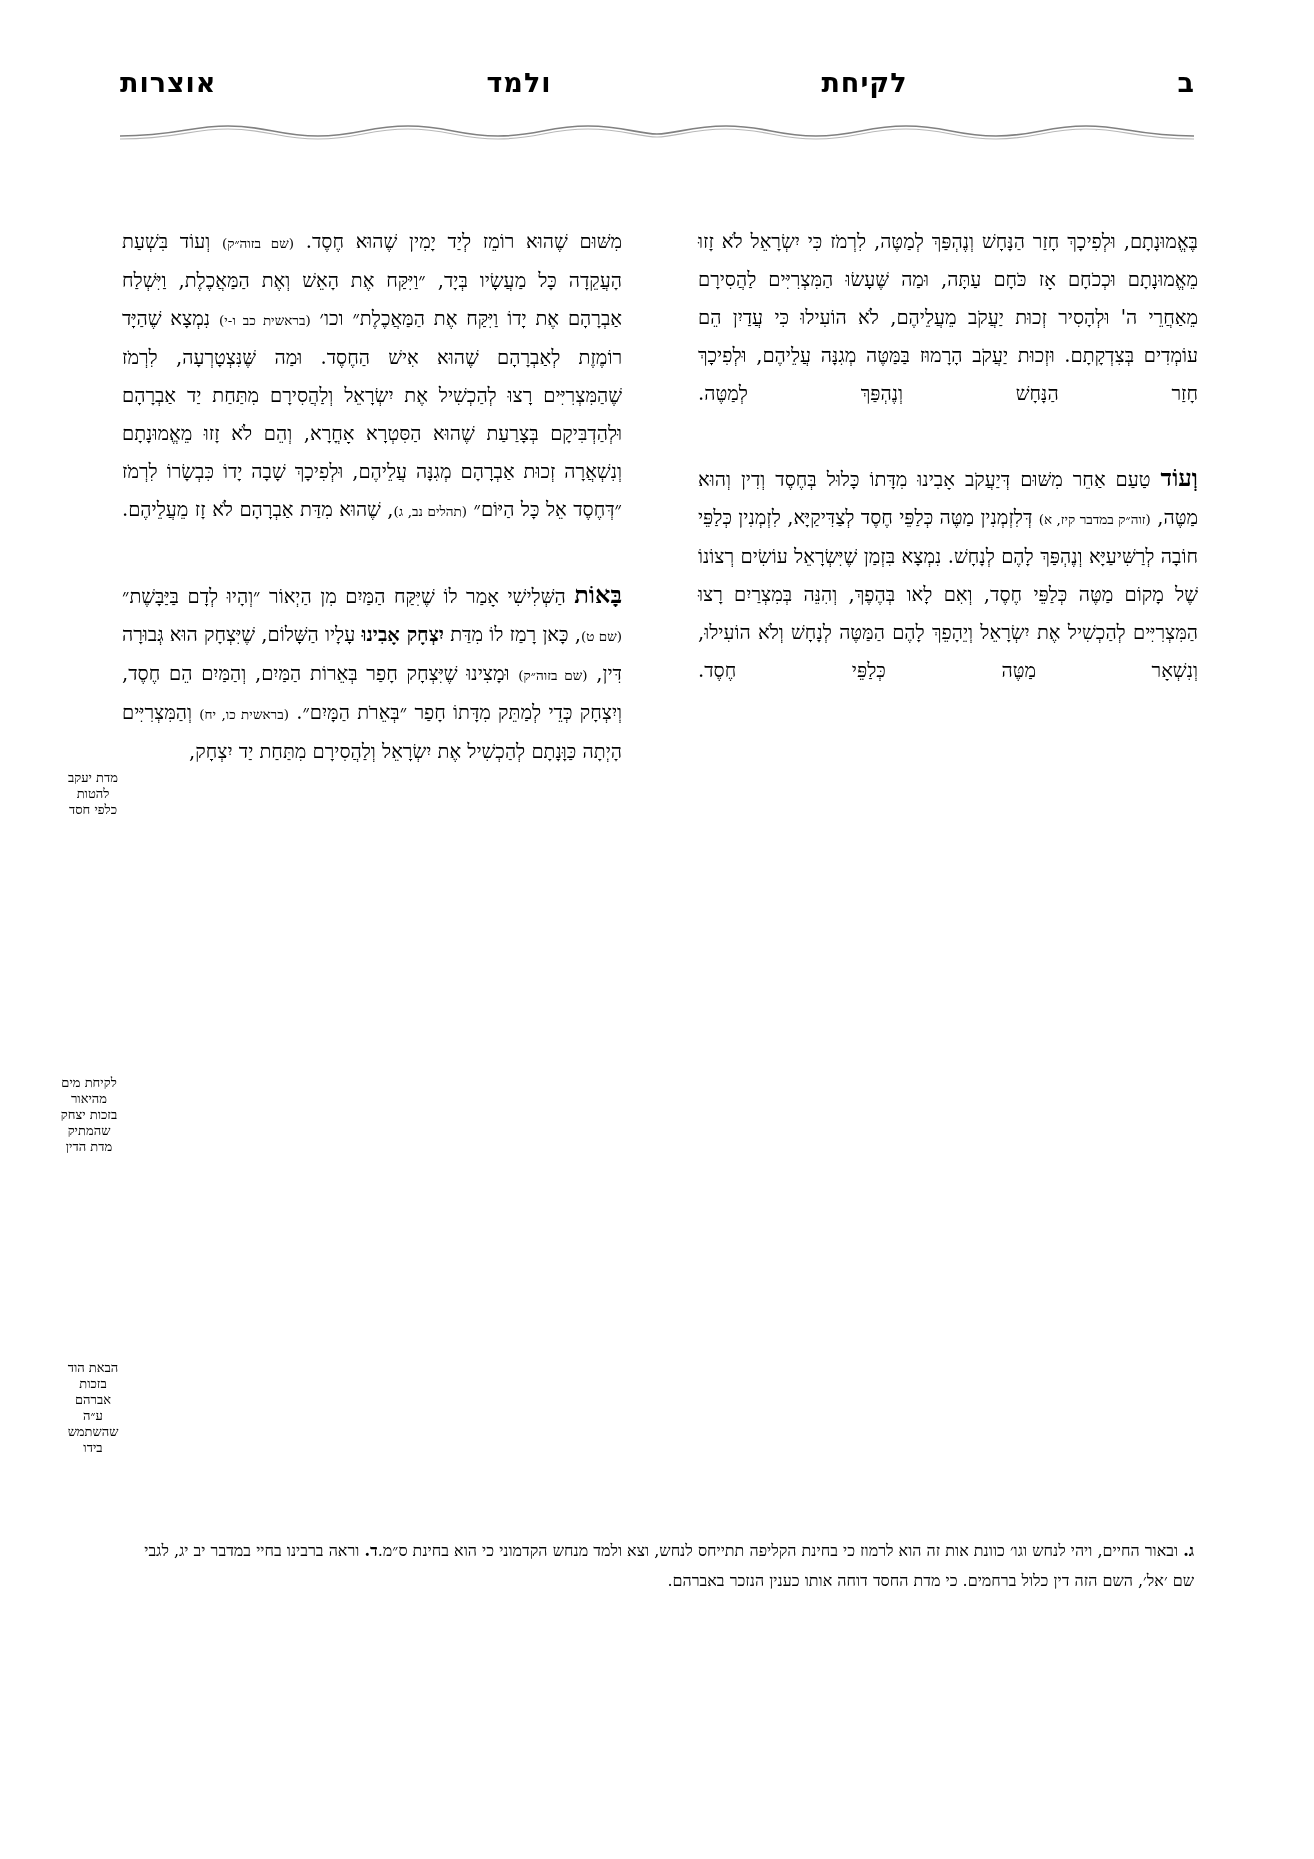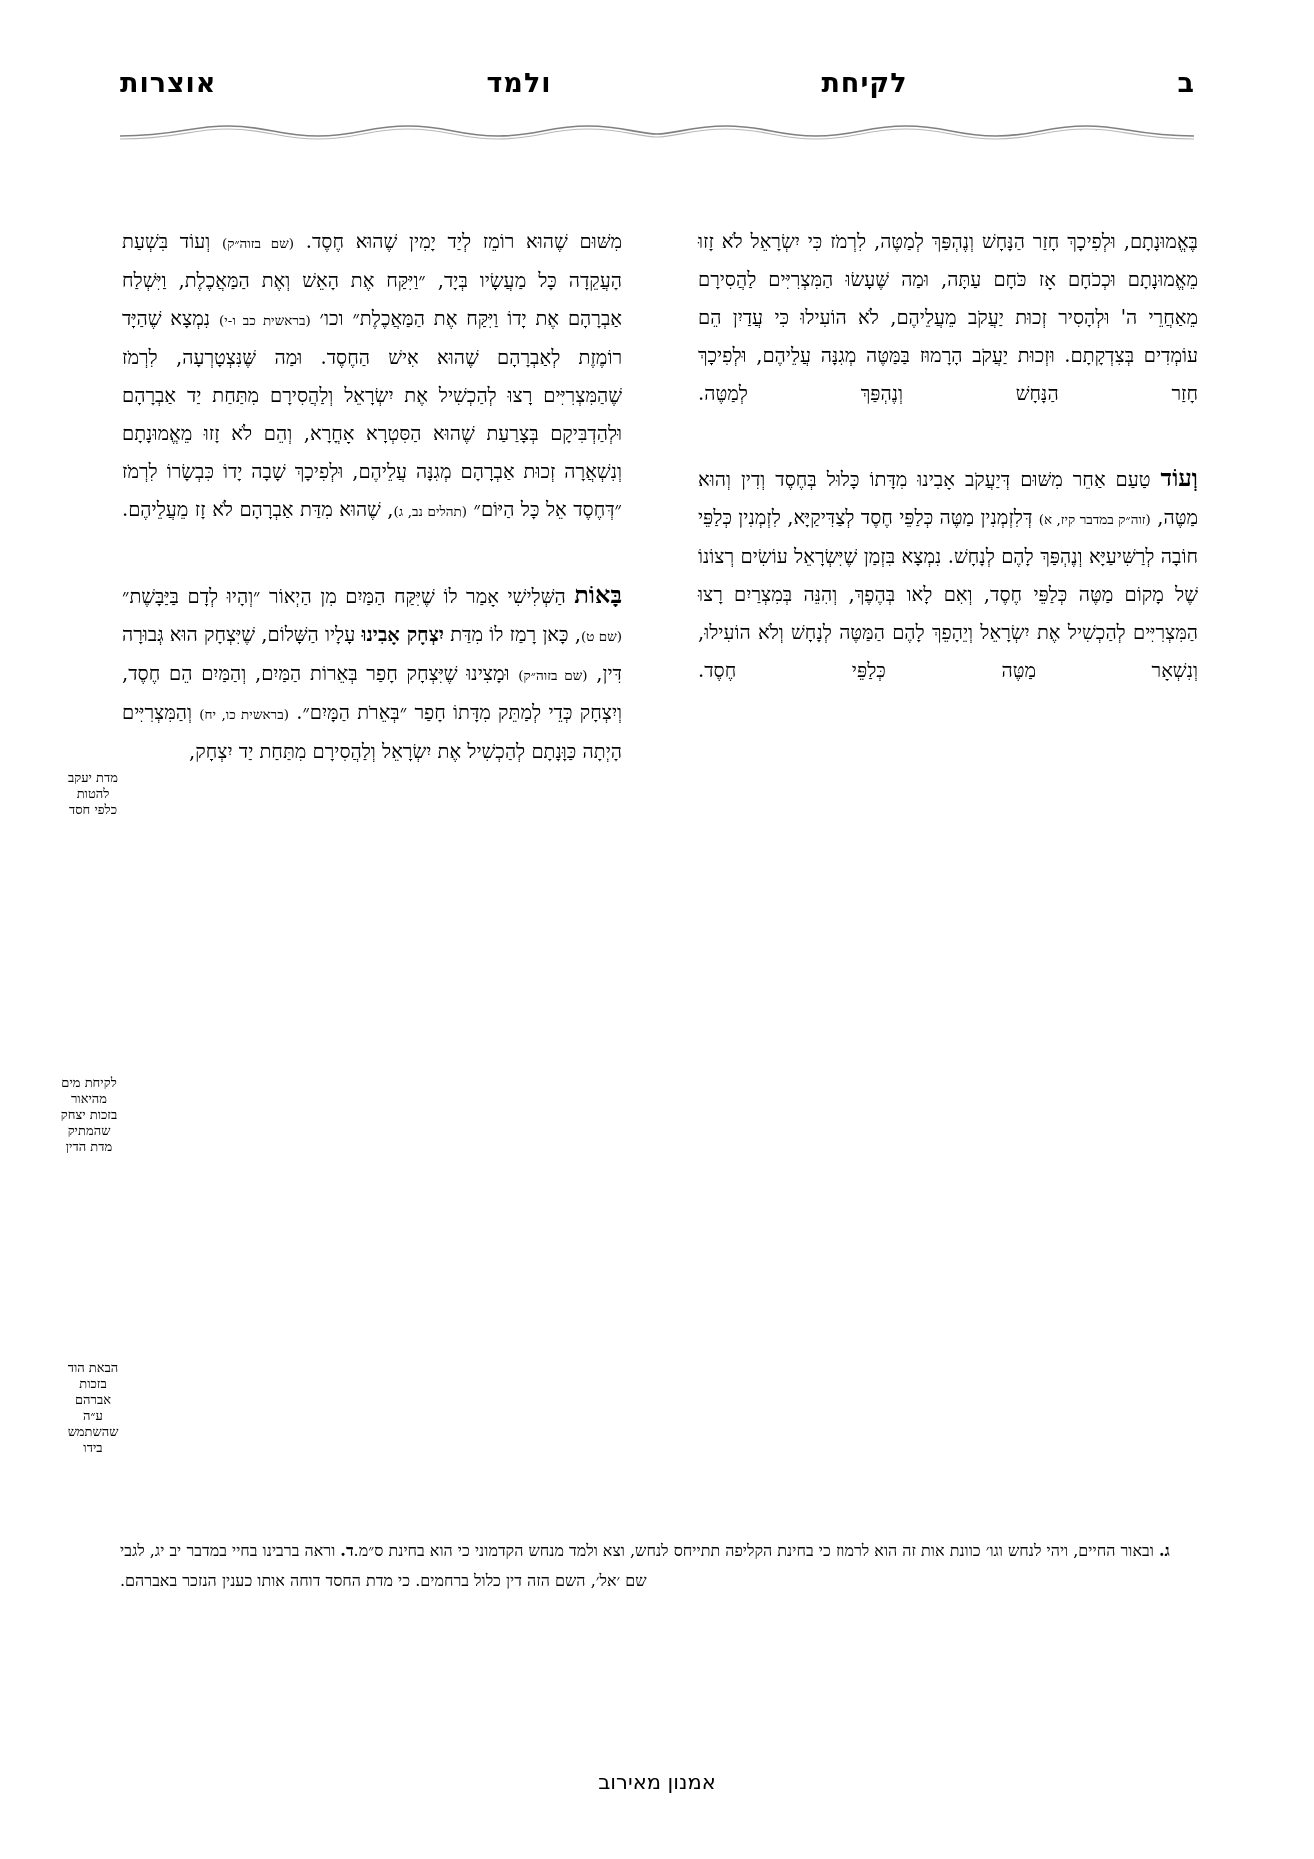--- a/index.html
+++ b/index.html
@@ -127,21 +127,21 @@
   .orn {
     display: inline-block;
     vertical-align: middle;
     color: #b99342;
     font-size: 19px;
     letter-spacing: -2px;
     margin: 0 12px;
   }
   .footer-text {
     direction: rtl;
-    text-align: left;
+    text-align: right;
     font-size: 16px;
     line-height: 30px;
     margin-top: 16px;
   }
   .footer-text .marker { font-weight: bold; }
 
   .bottom-line {
     position: absolute;
     left: 0;
     top: 1770px;
@@ -196,15 +196,14 @@
   <div class="gloss" style="right:1192px; top:770px;">מדת יעקב להטות כלפי חסד</div>
   <div class="gloss" style="right:1192px; top:1360px;">הבאת הוד בזכות אברהם ע״ה שהשתמש בידו</div>
   <div class="gloss" style="left:60px; top:1075px;">לקיחת מים מהיאור בזכות יצחק שהמתיק מדת הדין</div>
 
   <div class="footer-wrap">
     <div class="footer-text">
       <span class="marker">ג.</span><span> ובאור החיים, ויהי לנחש וגו׳ כוונת אות זה הוא לרמוז כי בחינת הקליפה תתייחס לנחש, וצא ולמד מנחש הקדמוני כי הוא בחינת ס״מ.</span><span class="marker">ד.</span><span> וראה ברבינו בחיי במדבר יב יג, לגבי שם ׳אל׳, השם הזה דין כלול ברחמים. כי מדת החסד דוחה אותו כענין הנזכר באברהם.</span>
     </div>
   </div>
 
-  <div class="bottom-line">אמנון מאירוב</div>
 
 </div>
 
 </body></html>

